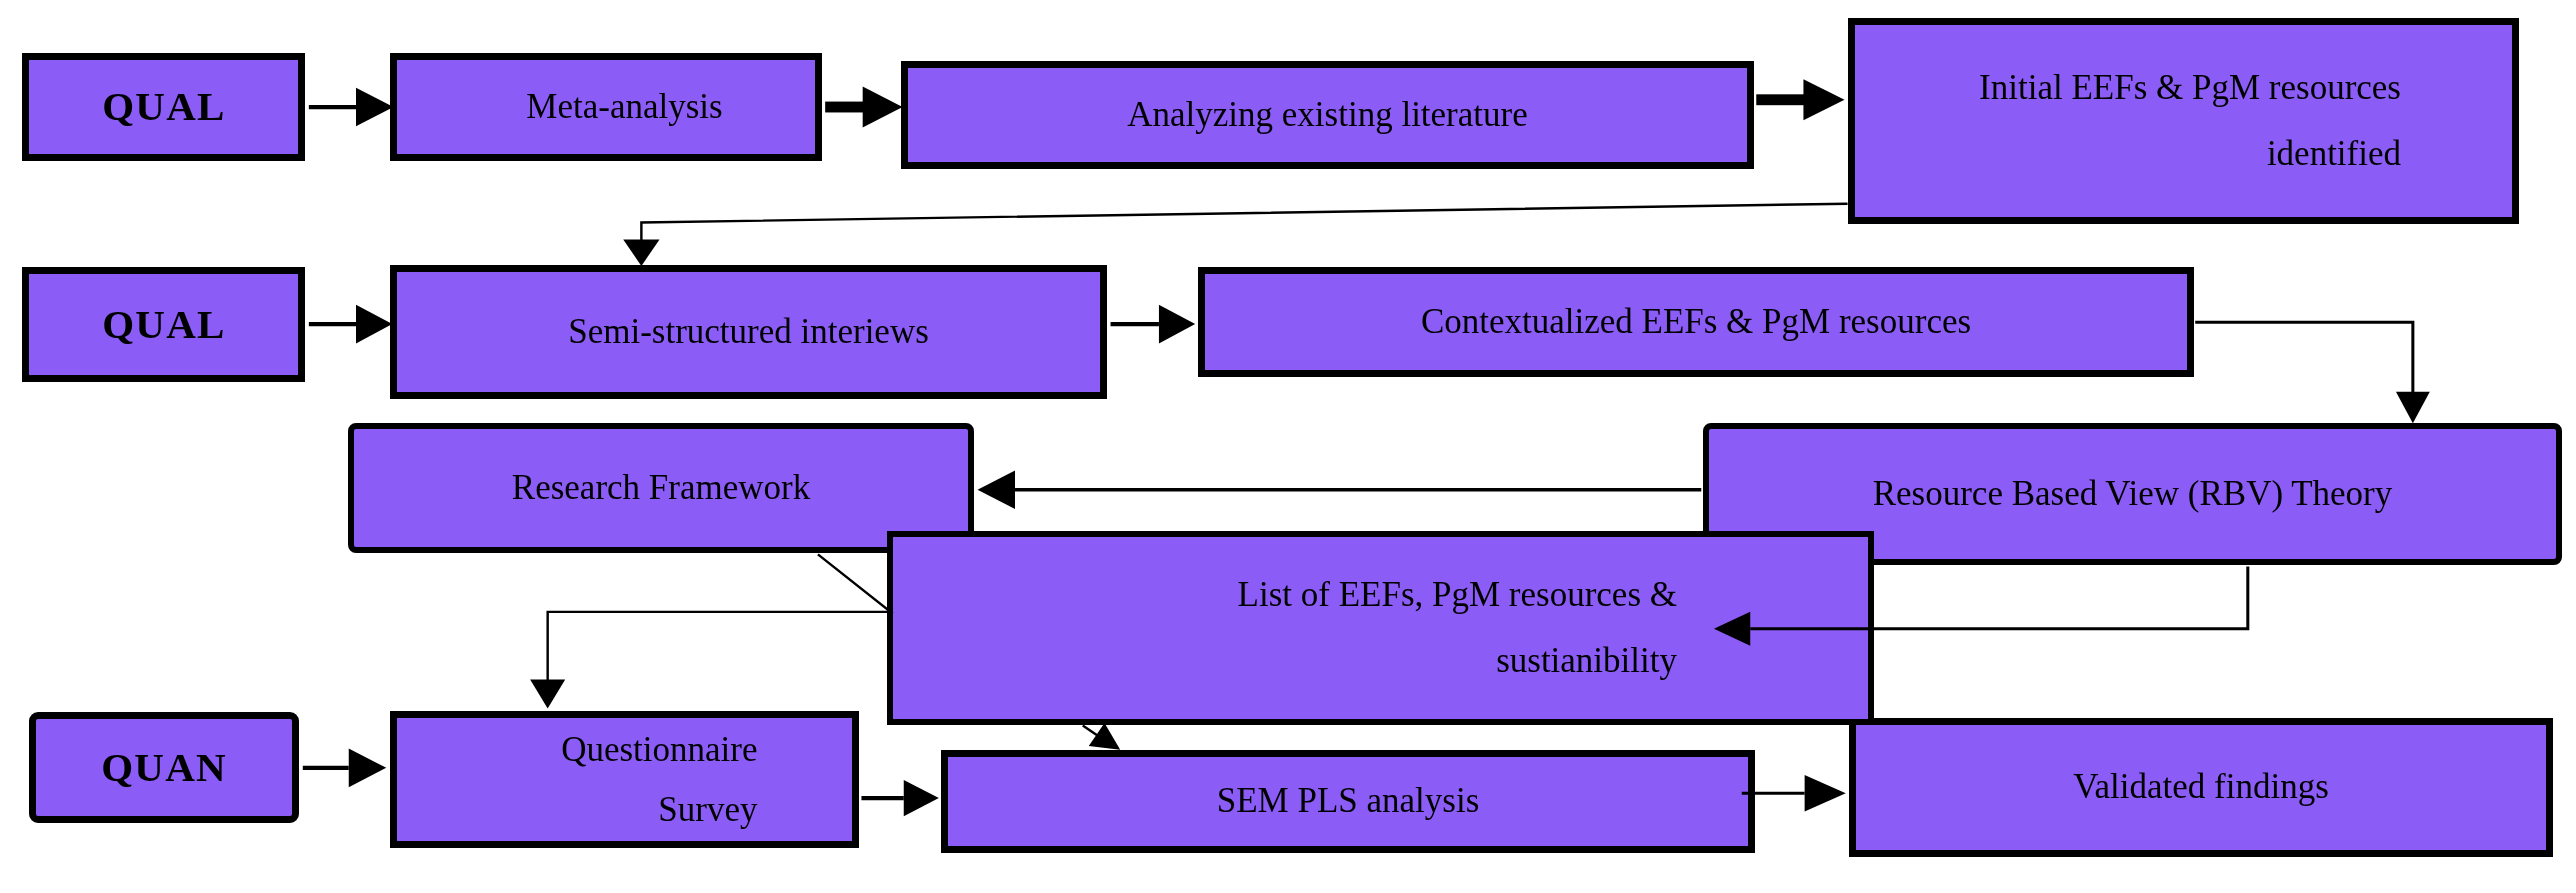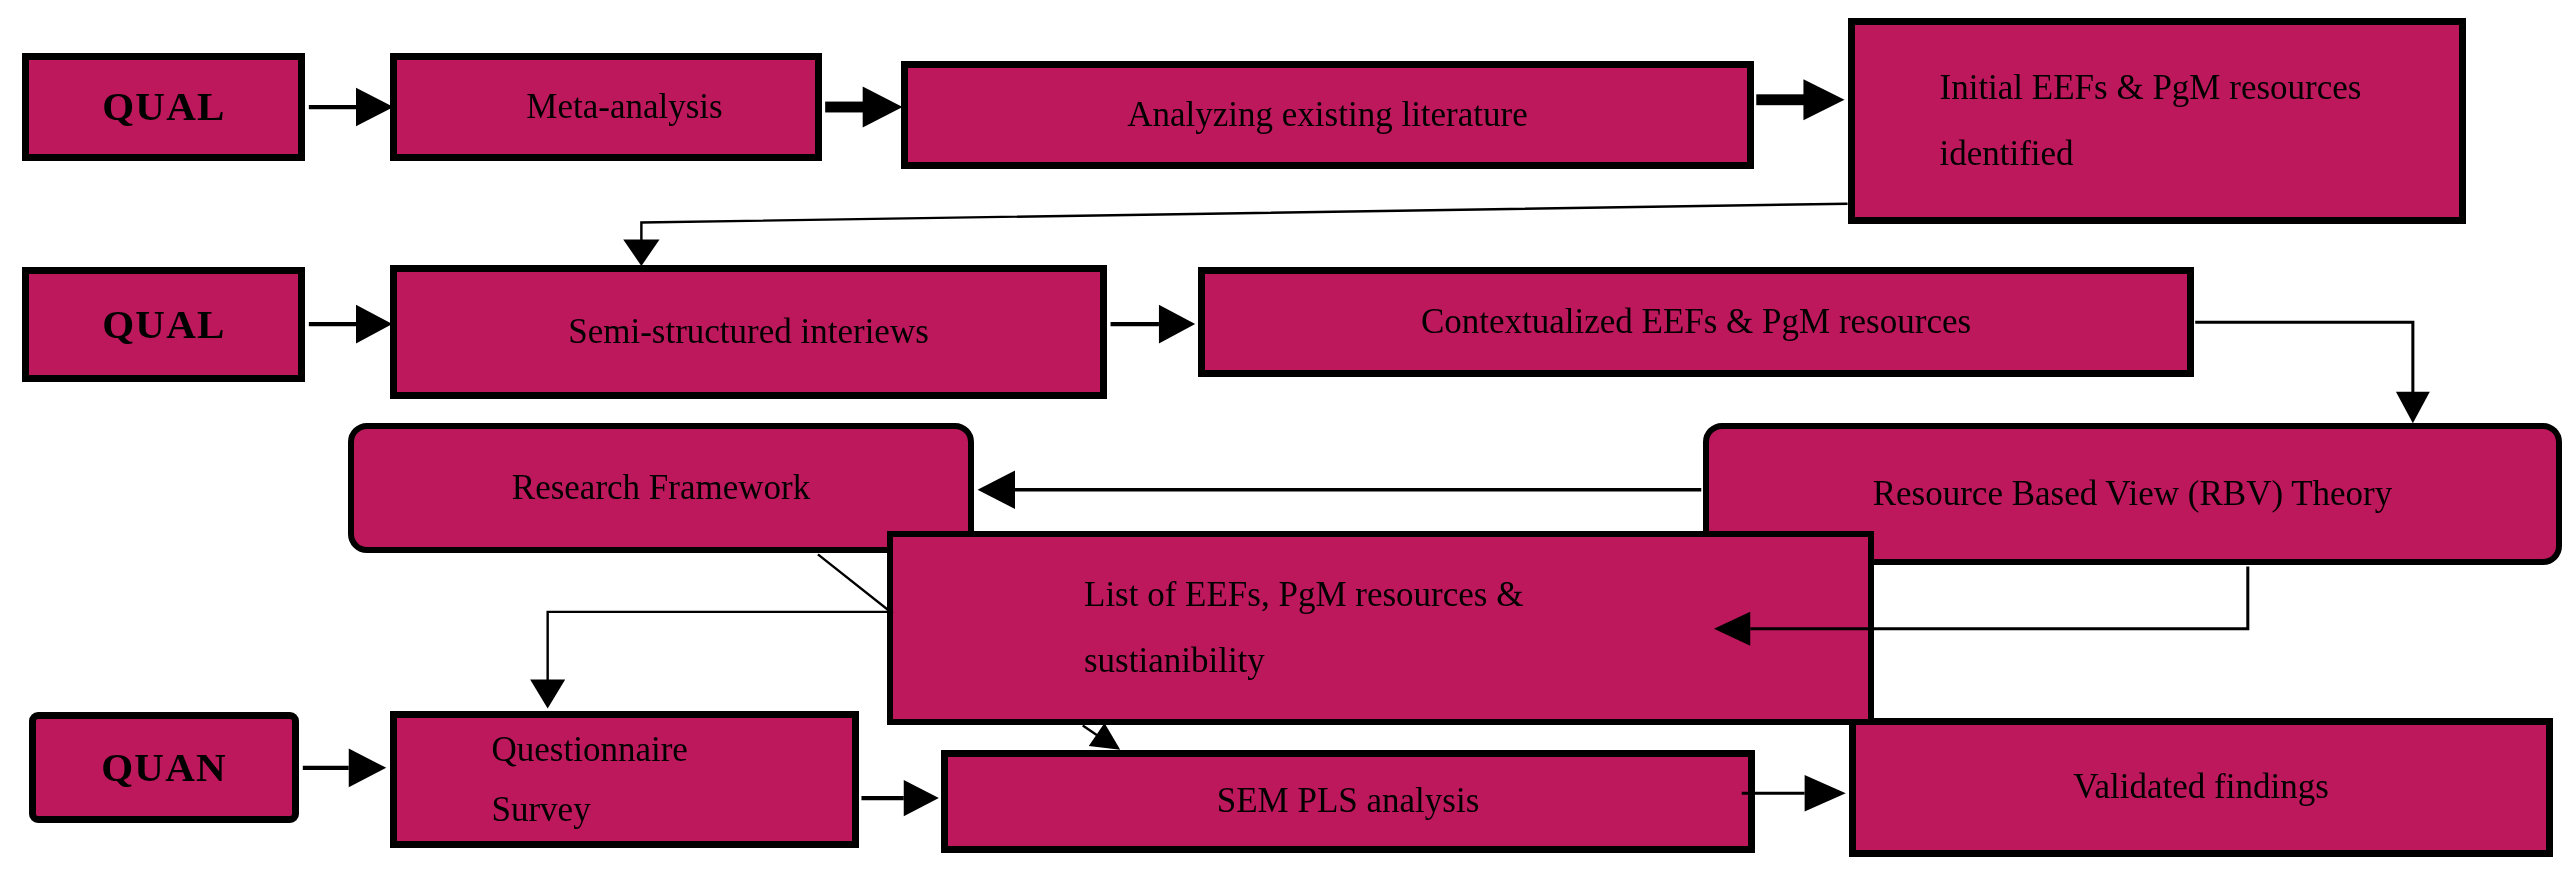--- a/index.html
+++ b/index.html
@@ -7,43 +7,43 @@
     position:relative;
     width:2576px;height:893px;
     background:#ffffff;
     font-family:"Liberation Serif", serif;
     color:#000000;
     overflow:hidden;
   }
   .node{
     position:absolute;
     box-sizing:border-box;
-    background:#be185d;
+    background:#8b5cf6;
     border:7.3px solid #000000;
     display:flex;
     align-items:center;
     justify-content:center;
-    text-align:left;
+    text-align:right;
     font-size:35px;
     line-height:1.0;
     z-index:1;
   }
   .node span{display:block;line-height:1.9;}
-  .rounded{border-radius:19px;border-width:6px;}
+  .rounded{border-radius:8px;border-width:6px;}
   .stack{border-width:6.7px;z-index:3;}
   .tag{font-weight:bold;font-size:41px;letter-spacing:1.2px;}
   .wires{
     position:absolute;left:0;top:0;width:2576px;height:893px;
     z-index:5;pointer-events:none;
   }
   
   #n-qual1{left:22.4px;top:53px;width:283px;height:108px;}
   #n-meta{left:390px;top:53px;width:432px;height:108px;padding-left:37px;}
   #n-analyzing{left:901px;top:53px;width:853px;height:108px;margin-top:8px;}
-  #n-initial{left:1848px;top:18px;width:618px;height:206px;}
+  #n-initial{left:1848px;top:18px;width:671px;height:206px;}
   #n-initial span{max-width:435px;}
   #n-qual2{left:22.4px;top:267px;width:283px;height:115px;}
   #n-semi{left:390px;top:265px;width:717px;height:134px;}
   #n-context{left:1198px;top:267px;width:996px;height:110px;}
   #n-rf{left:348px;top:423px;width:626px;height:130px;}
   #n-rbv{left:1703px;top:423px;width:859px;height:142px;}
   #n-list{left:887px;top:531px;width:987px;height:194px;}
   #n-list span{max-width:593px;}
   #n-quan{left:29px;top:712px;width:270px;height:111px;border-radius:9px;}
   #n-quest{left:390px;top:711px;width:469px;height:137px;}

